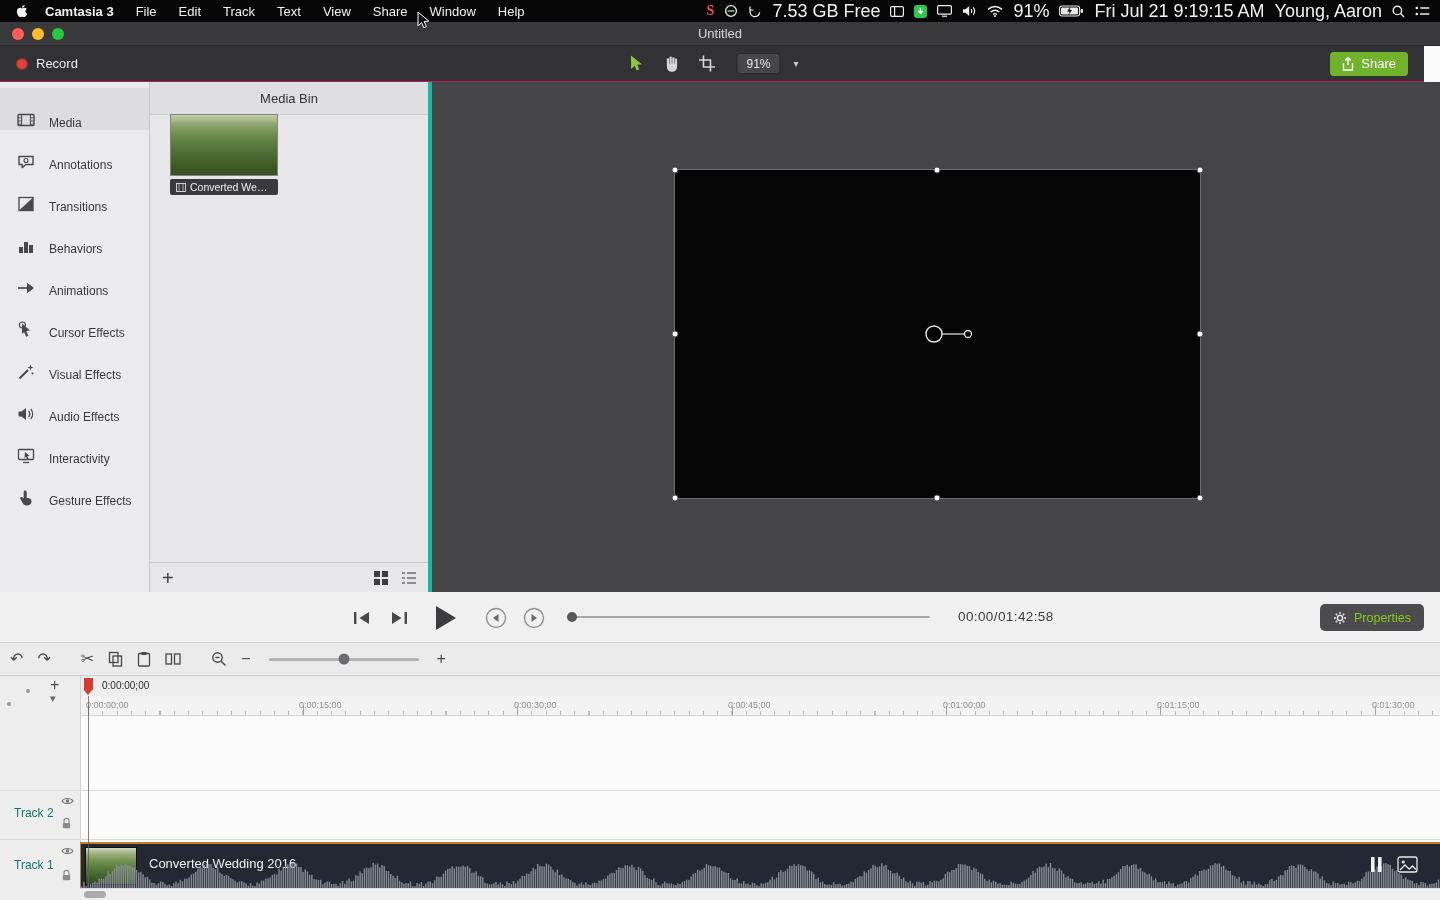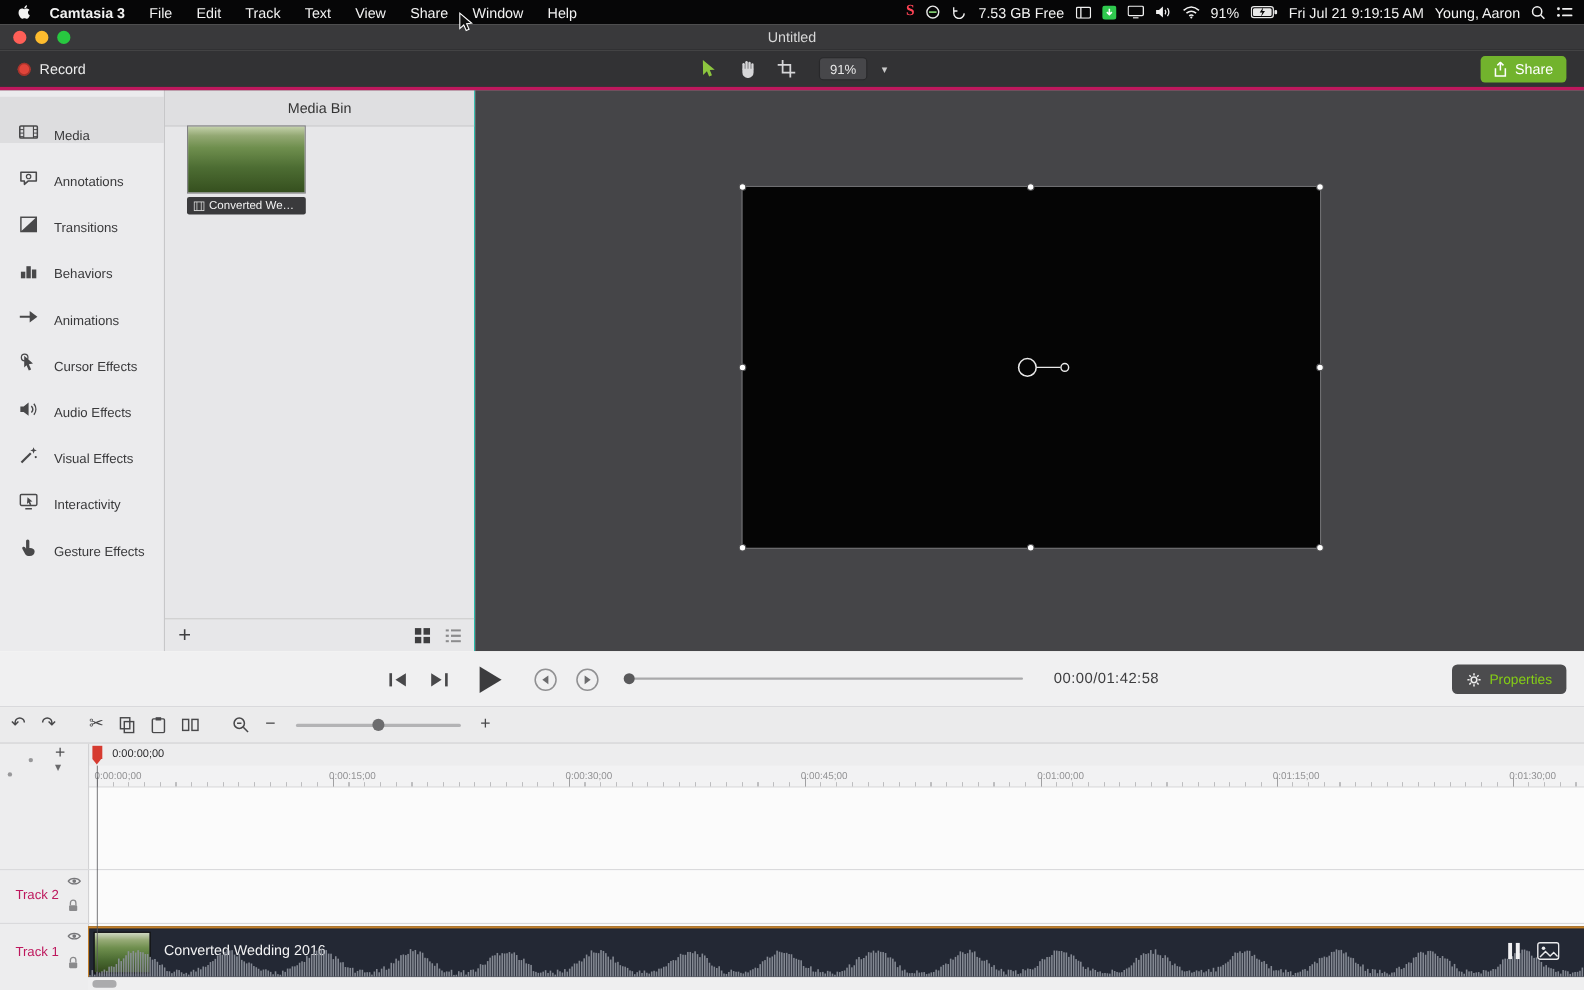--- a/index.html
+++ b/index.html
@@ -7,49 +7,49 @@
 body{font-family:"Liberation Sans",sans-serif;-webkit-font-smoothing:antialiased}
 .screen{position:relative;width:1440px;height:900px;overflow:hidden;background:#fbfbfb;font-size:13px}
 
 
 .menubar{position:absolute;top:0;left:0;right:0;height:22px;background:#060607;color:#f2f2f2;display:flex;align-items:center;padding:0 10px;z-index:50}
 .mb-apple{width:24px;display:flex;justify-content:center;align-items:center}
 .mb-app{font-weight:bold;padding:0 11px;font-size:13px}
 .mb-item{padding:0 11px;font-size:13px}
 .mb-right{margin-left:auto;display:flex;align-items:center;gap:10px}
 .st{display:flex;align-items:center;line-height:1}
-.st.txt{font-size:13px;color:#f2f2f2}
+.st.txt{font-size:18px;color:#f2f2f2}
 .skitch{color:#ff4456;font-weight:bold;font-size:14px;font-family:"Liberation Serif",serif}
 
 
 .mouse-cursor{position:absolute;left:417px;top:11px;z-index:999;pointer-events:none}
 
 
 .titlebar{position:absolute;top:22px;left:0;right:0;height:24px;background:#39393b;display:flex;align-items:center;justify-content:center;color:#d8d8d8;font-size:13px;border-bottom:1px solid #2b2b2d;z-index:40}
 .traffic{position:absolute;left:12px;top:6px;display:flex;gap:8px}
 .tdot{width:12px;height:12px;border-radius:50%}
 
 
-.toolbar{position:absolute;top:46px;left:0;right:0;height:36px;background:#323234;display:flex;align-items:center;padding:0 16px;border-bottom:3px solid #be185d;z-index:40}
+.toolbar{position:absolute;top:46px;left:0;right:16px;height:36px;background:#323234;display:flex;align-items:center;padding:0 16px;border-bottom:1px solid #be185d;z-index:40}
 .record{display:flex;align-items:center;gap:8px;color:#ececec;font-size:13px}
 .rec-dot{width:12px;height:12px;border-radius:50%;background:var(--record-red,#e0443a);box-shadow:inset 0 0 0 1.5px rgba(0,0,0,.25)}
 .tools-center{position:absolute;left:50%;transform:translateX(-50%);display:flex;align-items:center;gap:13px}
 .tool-btn{display:flex;align-items:center;justify-content:center;width:22px;height:22px}
 .zoom-box{display:flex;align-items:center;gap:10px;background:#47474a;border:1px solid #28282a;border-radius:4px;color:#e6e6e6;font-size:12px;padding:2px 9px;height:21px;margin-left:6px}
 .zoom-caret{color:#c9c9c9;font-size:10px}
 .share-btn{margin-left:auto;display:flex;align-items:center;gap:7px;background:var(--share-green,#72b32d);color:#fff;font-size:13px;padding:0 12px;border-radius:4px;height:24px}
 
 
 .main{position:absolute;top:82px;left:0;width:1440px;height:510px;display:flex}
 .sidebar{width:150px;background:#ebebed;border-right:1px solid #c7c7c9;padding-top:6px;flex:0 0 150px}
 .side-item{height:42px;display:flex;align-items:flex-end;gap:13px;padding-left:16px;font-size:12px;color:#39393b}
 .side-item.sel{background:#dddddf}
 .sic{width:20px;height:20px;flex:0 0 20px;display:flex;align-items:center;justify-content:center}
 
-.mediabin{width:282px;background:#e7e7e9;border-right:1px solid #14b8a6;position:relative;flex:0 0 282px}
+.mediabin{width:282px;background:#e7e7e9;border-right:4px solid #14b8a6;position:relative;flex:0 0 282px}
 .bin-header{height:33px;display:flex;align-items:center;justify-content:center;font-size:13px;color:#333;background:#dfdfe1;border-bottom:1px solid #cccccd}
 .bin-item{position:absolute;left:20px;top:32px;width:112px}
 .bin-thumb{width:108px;height:62px;border:1px solid #828284;background:linear-gradient(180deg,#c4d2ab 0%,#93a873 14%,#6f8f4e 32%,#4d6d33 62%,#354f1e 100%)}
 .bin-label{margin-top:3px;display:flex;align-items:center;gap:4px;background:#3a3a3c;color:#f1f1f1;font-size:10.5px;padding:2px 6px;border-radius:2px;white-space:nowrap;width:108px}
 .bin-footer{position:absolute;left:0;right:0;bottom:0;height:30px;border-top:1px solid #cccccd;display:flex;align-items:center;padding:0 12px}
 .bin-add{font-size:20px;color:#3f3f41;line-height:16px}
 .bin-views{margin-left:auto;display:flex;gap:14px;align-items:center}
 
 .stage{flex:1;background:#454548;position:relative}
 .canvas{position:absolute;left:243px;top:88px;width:525px;height:328px;background:#050505;outline:1px solid #6e6e71}
@@ -79,21 +79,21 @@
 .playhead-handle{position:absolute;left:84px;top:2px;width:9px;height:12px;background:var(--playhead-red,#d63b30);z-index:6}
 .playhead-handle:after{content:"";position:absolute;left:0;top:12px;border-left:4.5px solid transparent;border-right:4.5px solid transparent;border-top:5px solid var(--playhead-red,#d63b30)}
 .playhead-time{position:absolute;left:102px;top:4px;font-size:10px;color:#2c2c2e}
 .playhead-line{position:absolute;left:88px;top:20px;height:192px;width:1px;background:rgba(90,90,92,.75);z-index:5}
 .ruler{position:absolute;left:80px;right:0;top:20px;height:20px;background:#f2f2f3;border-bottom:1px solid #d4d4d6}
 .rlabel{position:absolute;top:4px;font-size:9px;color:#919193;white-space:nowrap}
 .rminor{position:absolute;left:8px;right:0;bottom:0;height:4px;background:repeating-linear-gradient(90deg,#bdbdbf 0 1px,transparent 1px 14.3px)}
 .rmajor{position:absolute;left:8px;right:0;bottom:0;height:9px;background:repeating-linear-gradient(90deg,#a0a0a2 0 1px,transparent 1px 214.5px)}
 .lanes{position:absolute;left:80px;right:0;top:40px;bottom:12px;background:#fbfbfb}
 .rowline{position:absolute;left:0;right:0;height:1px;background:#dadadc}
-.tname{position:absolute;left:14px;font-size:12px;color:#be185d}
+.tname{position:absolute;left:14px;font-size:12px;color:#0f766e}
 .thicon{position:absolute;left:61px}
 .clip{position:absolute;left:80px;width:1360px;top:166px;height:46px;background:var(--clip-bg,#232834);border-top:2px solid var(--clip-accent,#c98a2e);border-left:1px solid var(--clip-accent,#c98a2e);z-index:2;overflow:hidden}
 .clip-thumb{position:absolute;left:4px;top:3px;width:52px;height:38px;background:linear-gradient(180deg,#cfd8c2 0%,#97ab77 18%,#6f8f4e 38%,#4a6a31 70%,#33491d 100%);border:1px solid #111}
 .clip-label{position:absolute;left:68px;top:12px;font-size:13px;color:#f2f2f3}
 .clip-wave{position:absolute;left:0;bottom:0;width:100%;height:26px;opacity:.9}
 .clip-pause{position:absolute;right:58px;top:13px}
 .clip-img{position:absolute;right:22px;top:12px}
 .hscroll{position:absolute;left:80px;right:0;bottom:0;height:12px;background:#efeff0;border-top:1px solid #dddddf}
 .hscroll .hnd{position:absolute;left:4px;top:2px;width:22px;height:7px;border-radius:4px;background:#ababad}
 svg{display:block}
@@ -305,35 +305,35 @@
             <svg width="18" height="18" viewBox="0 0 18 18">
               <circle cx="5.4" cy="4" r="3" fill="none" stroke="#48484a" stroke-width="1.1"></circle>
               <path d="M5 2.5l8 7-3.8.6 2.1 4.7-2.1 1-2.1-4.7-2.1 2z" fill="#48484a"></path>
             </svg>
           </span>
         <span>Cursor Effects</span>
       </div>
       <div class="side-item">
         <span class="sic">
             <svg width="18" height="18" viewBox="0 0 18 18">
-              <path d="M1.5 6.5v5h3L9 15V3L4.5 6.5z" fill="#48484a"></path>
-              <path d="M11.5 6a4.5 4.5 0 010 6M13.8 4a8 8 0 010 10" fill="none" stroke="#48484a" stroke-width="1.3"></path>
-            </svg>
-          </span>
-        <span>Audio Effects</span>
-      </div>
-      <div class="side-item">
-        <span class="sic">
-            <svg width="18" height="18" viewBox="0 0 18 18">
               <path d="M2.5 15.5L11 7" stroke="#48484a" stroke-width="2"></path>
               <path d="M13.5 1.5l.8 2.2 2.2.8-2.2.8-.8 2.2-.8-2.2-2.2-.8 2.2-.8z" fill="#48484a"></path>
               <circle cx="15.5" cy="10.5" r="1" fill="#48484a"></circle>
             </svg>
           </span>
         <span>Visual Effects</span>
+      </div>
+      <div class="side-item">
+        <span class="sic">
+            <svg width="18" height="18" viewBox="0 0 18 18">
+              <path d="M1.5 6.5v5h3L9 15V3L4.5 6.5z" fill="#48484a"></path>
+              <path d="M11.5 6a4.5 4.5 0 010 6M13.8 4a8 8 0 010 10" fill="none" stroke="#48484a" stroke-width="1.3"></path>
+            </svg>
+          </span>
+        <span>Audio Effects</span>
       </div>
       <div class="side-item">
         <span class="sic">
             <svg width="18" height="18" viewBox="0 0 18 18">
               <rect x="1.5" y="2.5" width="15" height="10" rx="1" fill="none" stroke="#48484a" stroke-width="1.3"></rect>
               <path d="M6 15.5h6" stroke="#48484a" stroke-width="1.3"></path>
               <path d="M8 5l4.5 3.8-2.2.4 1.2 2.5-1.3.6-1.2-2.5-1.5 1.4z" fill="#48484a"></path>
             </svg>
           </span>
         <span>Interactivity</span>

